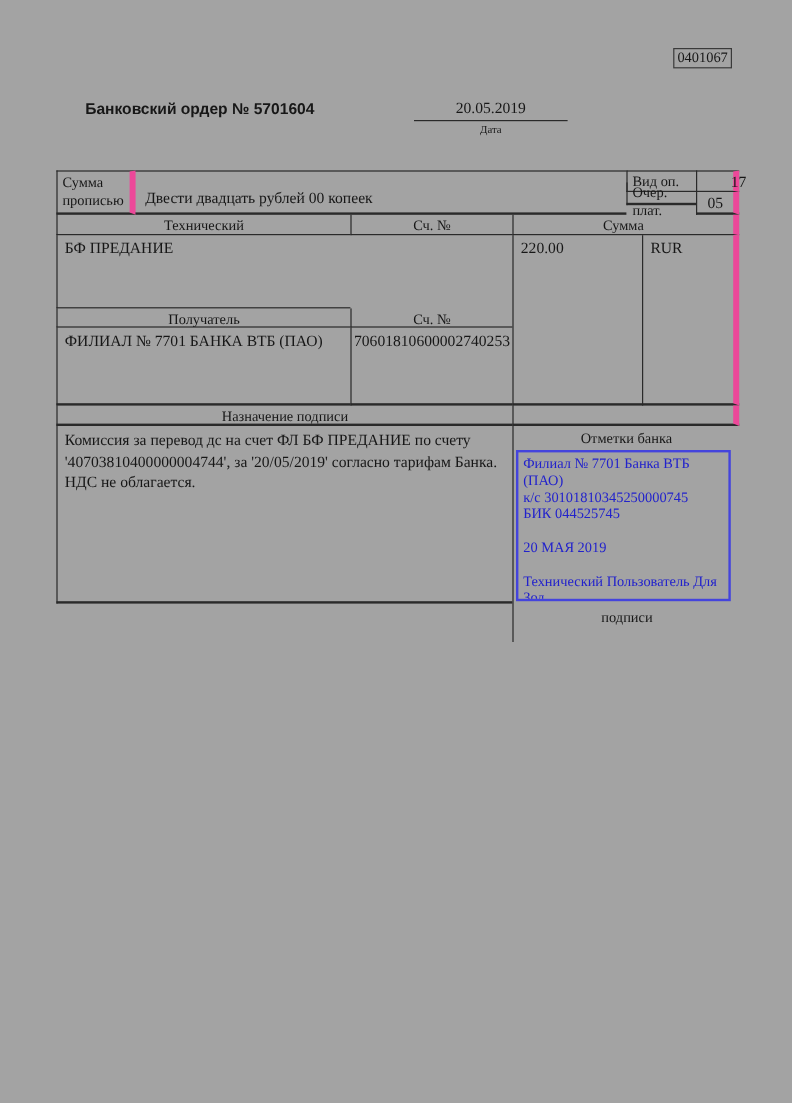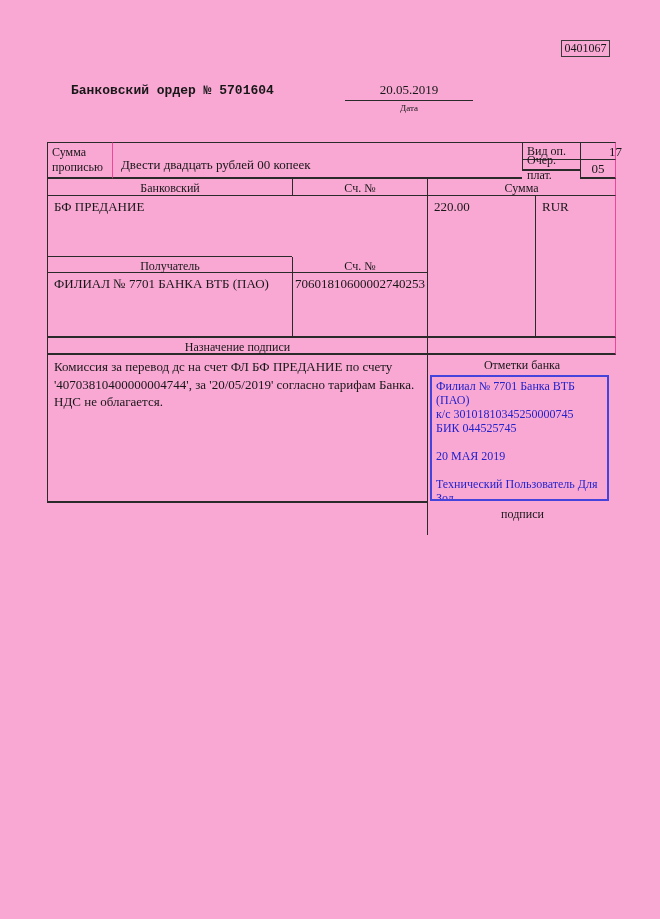--- a/index.html
+++ b/index.html
@@ -1,47 +1,47 @@
 <!DOCTYPE html>
 <html><head>
 <meta charset="utf-8">
 <style>
   html,body{margin:0;padding:0;background:#ffffff;}
   .page{
     position:relative;
     width:660px;height:919px;
-    background:#f9a8d4;
+    background:#a3a3a3;
     font-family:"Liberation Serif", serif;
     color:#171717;
     overflow:hidden;
   }
   .abs{position:absolute;box-sizing:border-box;}
 
   
   .code-box{
     left:561px;top:40px;width:49px;height:17px;
     border:1px solid #3a3a3a;
     font-size:12px;text-align:center;line-height:15px;
   }
 
   
   .doc-title{
     left:55px;top:83px;
-    font-family:Liberation Mono, monospace;
+    font-family:Liberation Sans, sans-serif;
     font-weight:bold;font-size:13px;padding-left:16px;
   }
   .date-block{left:345px;top:82px;width:128px;text-align:center;}
   .date-value{font-size:13px;border-bottom:1px solid #2a2a2a;padding-bottom:2px;}
   .date-label{font-size:9px;margin-top:2px;}
 
   
   .cell{position:absolute;box-sizing:border-box;font-size:13px;}
   .b-t1{border-top:1px solid #2a2a2a;}
   .b-l1{border-left:1px solid #2a2a2a;}
-  .b-r1{border-right:1px solid #ec4899;}
+  .b-r1{border-right:5px solid #ec4899;}
   .b-b1{border-bottom:1px solid #2a2a2a;}
   .b-b2{border-bottom:2px solid #2a2a2a;}
   .hdr{font-size:12px;text-align:center;padding-top:2px;}
   .val{padding:3px 6px;}
 
   .c-sumlabel{left:47px;top:142px;width:66px;height:37px;font-size:12px;line-height:15px;padding:2px 4px;}
   .c-sumwords{left:113px;top:142px;width:409px;height:37px;padding:14px 8px;}
   .c-vidop-l {left:522px;top:142px;width:58px;height:18px;font-size:12px;padding:1px 4px;}
   .c-vidop-v {left:580px;top:142px;width:36px;height:18px;text-align:center;padding-top:1px;padding-left:28px;}
   .c-ocher-l {left:522px;top:152px;width:58px;height:19px;font-size:12px;padding:1px 4px;}
@@ -91,21 +91,21 @@
     <div class="date-label">Дата</div>
   </div>
 
   <div class="cell c-sumlabel b-t1 b-l1 b-r1 b-b2">Сумма прописью</div>
   <div class="cell c-sumwords b-t1 b-b2">Двести двадцать рублей 00 копеек</div>
   <div class="cell c-vidop-l b-t1 b-l1 b-b1">Вид оп.</div>
   <div class="cell c-vidop-v b-t1 b-l1 b-r1 b-b1">17</div>
   <div class="cell c-ocher-l b-l1 b-b2">Очер. плат.</div>
   <div class="cell c-ocher-v b-l1 b-r1 b-b2">05</div>
 
-  <div class="cell hdr c-payer-h b-l1 b-b1">Банковский</div>
+  <div class="cell hdr c-payer-h b-l1 b-b1">Технический</div>
   <div class="cell hdr c-acc1-h b-l1 b-b1">Сч. №</div>
   <div class="cell val c-payer-v b-l1 b-b1">БФ ПРЕДАНИЕ</div>
 
   <div class="cell hdr c-amount-h b-l1 b-r1 b-b1">Сумма</div>
   <div class="cell val c-amount-v b-l1 b-b2">220.00</div>
   <div class="cell val c-curr-v b-l1 b-r1 b-b2">RUR</div>
 
   <div class="cell hdr c-recip-h b-l1 b-b1">Получатель</div>
   <div class="cell hdr c-acc2-h b-l1 b-b1">Сч. №</div>
 

